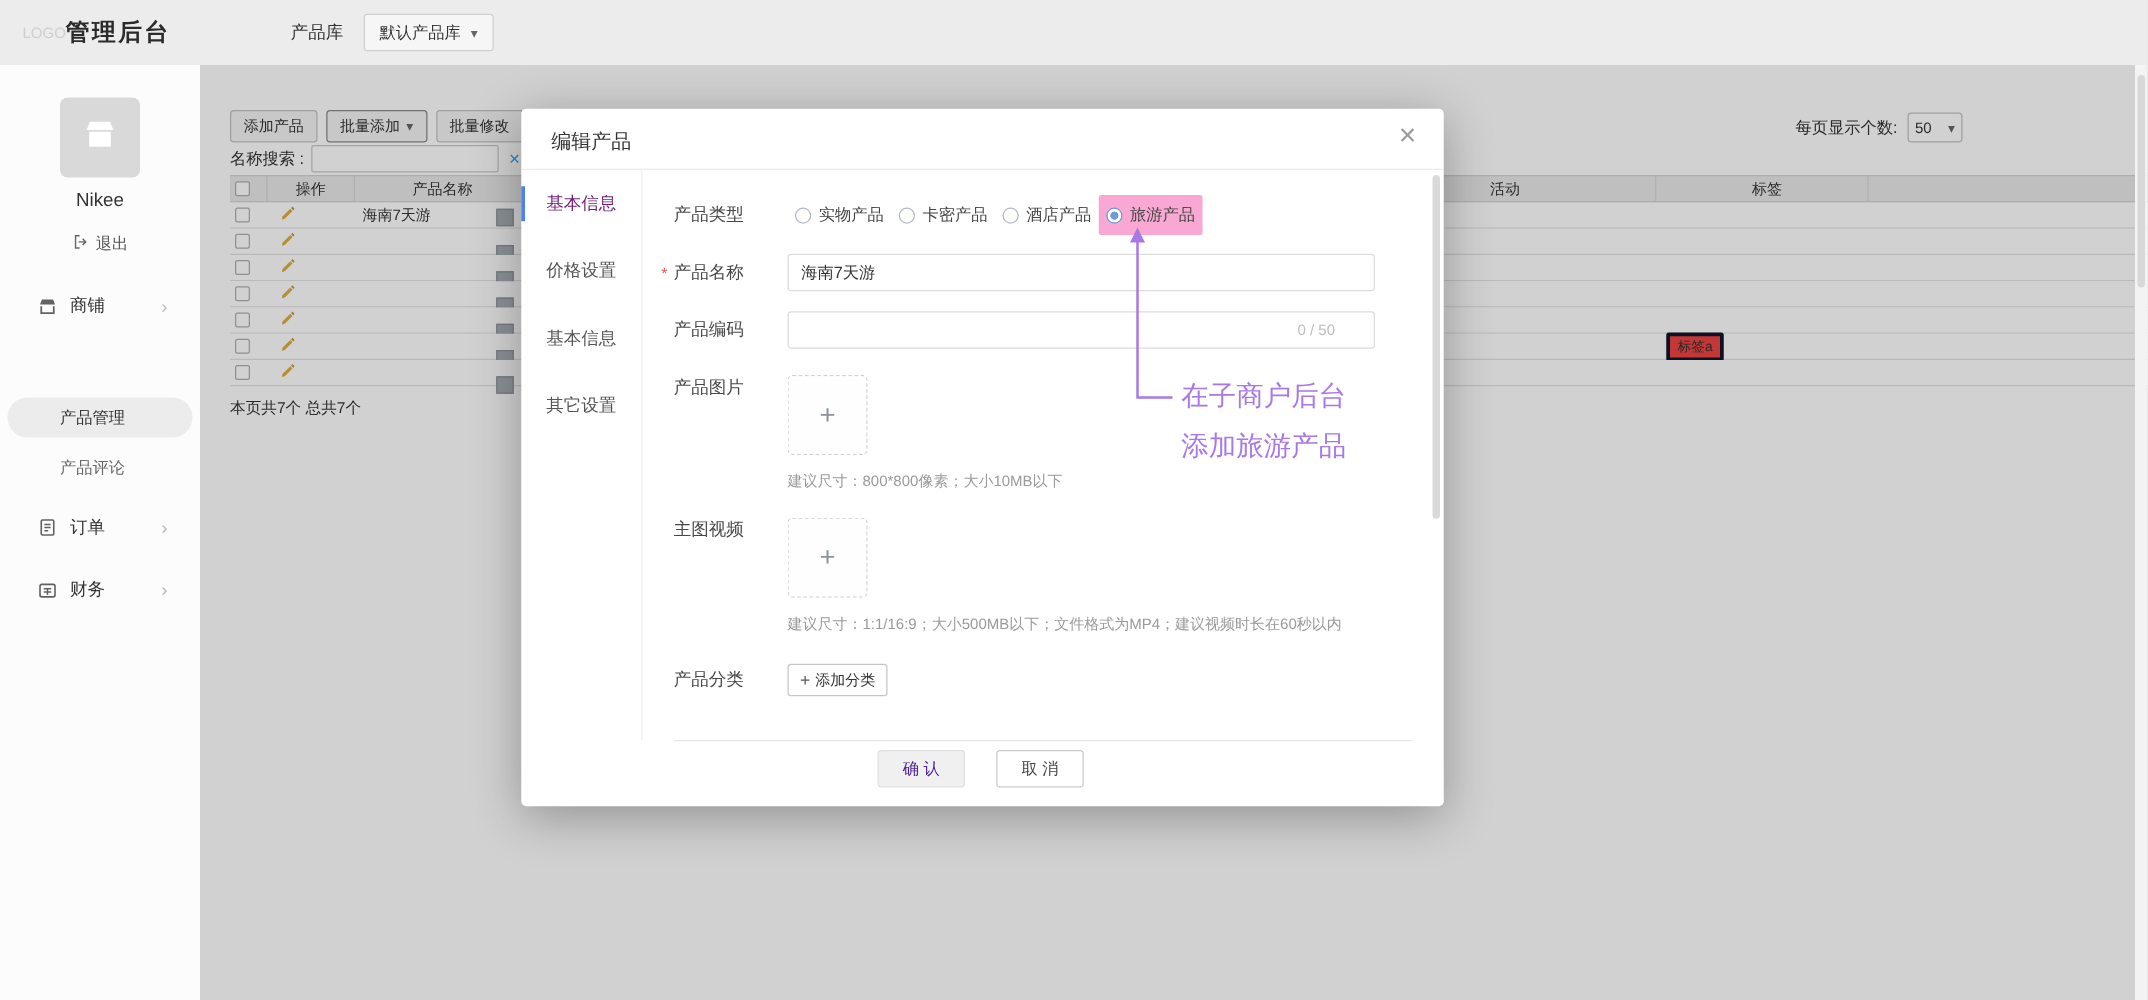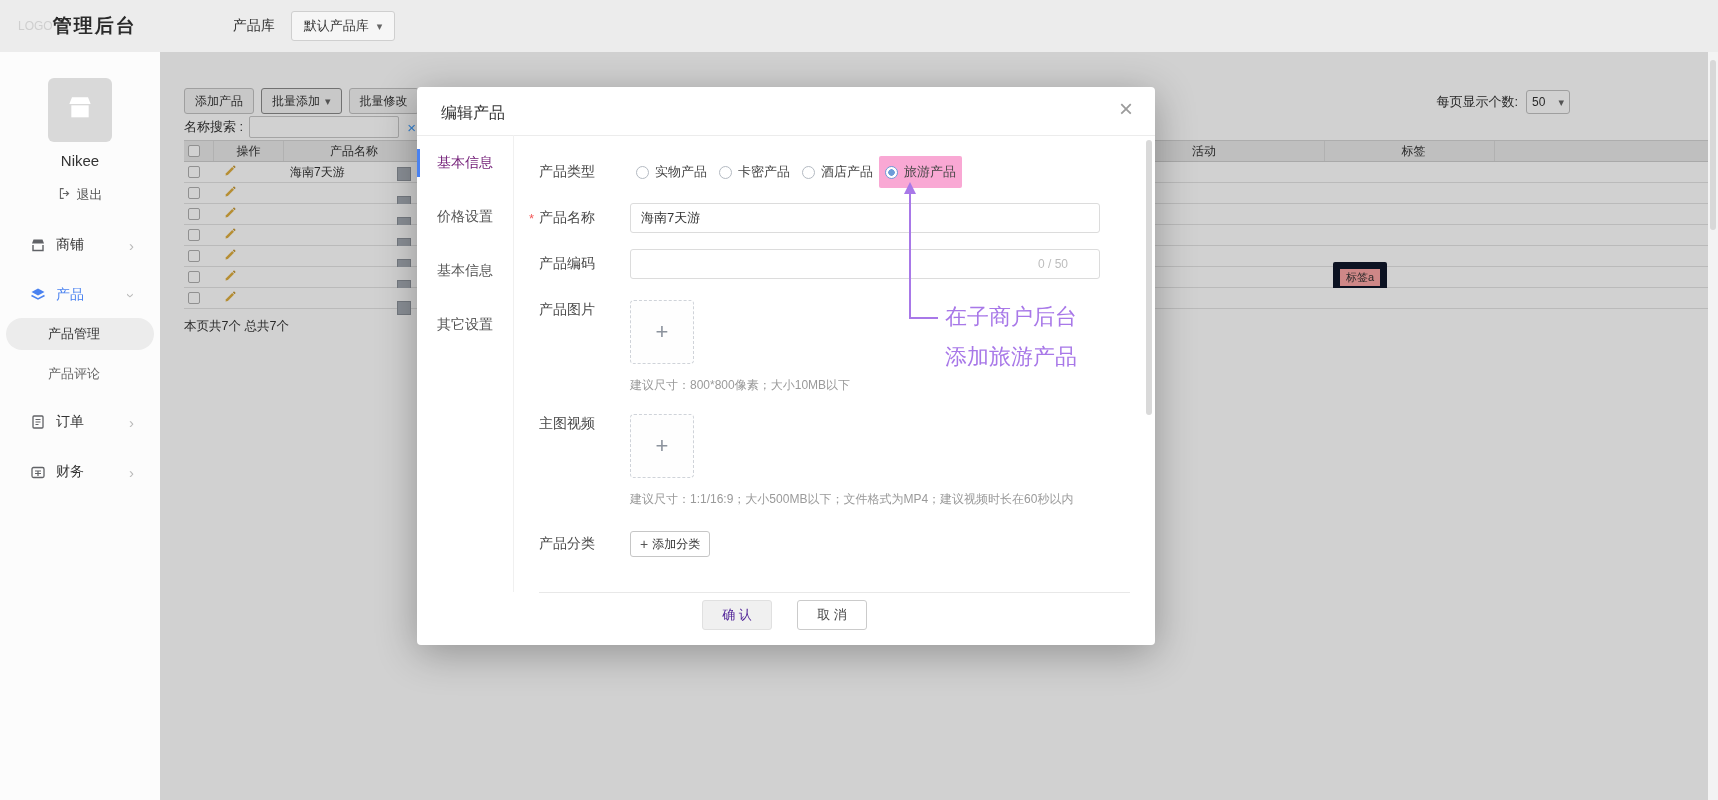--- a/index.html
+++ b/index.html
@@ -47,21 +47,21 @@
   .c-op { width:70px; padding-left:10px; display:flex; align-items:center; border-right:1px solid transparent; }
   .c-name { width:800px; padding-left:6px; position:relative; display:flex; align-items:center; }
   .c-act { width:241px; text-align:center; }
   .c-tag { width:170px; padding-left:8px; }
   .thead .c-op { justify-content:center; padding-left:0; }
   .thead > div { border-right:1px solid #d8d8d8; height:100%; display:flex; align-items:center; justify-content:center; }
   .thead .h-name { justify-content:flex-start; padding-left:46px; }
   .thead .c-cb { justify-content:flex-start; padding-left:4px; }
   .checkbox { width:12px; height:12px; background:#fff; border:1px solid #b0b0b0; border-radius:2px; cursor:pointer; }
   .thumb { position:absolute; left:113px; top:3px; width:14px; height:14px; background:#a9afb8; border:1px solid #8f959e; }
-  .tag-chip { display:inline-block; background:#fca5a5; border:7px solid #0f172a; border-radius:2px; font-size:11px; padding:1px 6px; color:#333;text-align:center; }
+  .tag-chip { display:inline-block; background:#ef4444; border:3px solid #0f172a; border-radius:2px; font-size:11px; padding:1px 6px; color:#333;text-align:center; }
   .summary { position:absolute; top:266px; left:24px; font-size:12.5px; color:#333; }
   
   .overlay { position:absolute; top:52px; left:160px; right:0; bottom:0; background:rgba(0,0,0,0.18); z-index:10; }
   .modal { position:absolute; left:417px; top:87px; width:738px; height:558px; background:#fff; border-radius:4px; box-shadow:0 8px 40px rgba(0,0,0,0.3); z-index:20; }
   .modal-title { position:absolute; top:16px; left:24px; font-size:16px; color:#333; }
   .modal-close { position:absolute; top:10px; right:22px; font-size:24px; font-weight:300; color:#9b9b9b; cursor:pointer; line-height:1; }
   .modal-hline { position:absolute; top:48px; left:0; right:0; height:1px; background:#ececec; }
   .tabs-sep { position:absolute; left:96px; top:48px; height:457px; width:1px; background:#f0f0f0; }
   .vtab { position:absolute; left:0; width:96px; height:40px; display:flex; align-items:center; padding-left:20px; font-size:14px; color:#555; cursor:pointer; }
   .vtab.active { color:#701a75; }
@@ -130,30 +130,20 @@
     <span class="mi-icon">
       <svg width="16" height="16" viewBox="0 0 16 16">
           <path d="M2 6.5 L3.5 2.5 H12.5 L14 6.5 Z" fill="#606266"></path>
           <path d="M3 8 V13.5 H13 V8" fill="none" stroke="#606266" stroke-width="1.4"></path>
         </svg>
     </span>
     <span>商铺</span>
     <span class="chev">›</span>
   </div>
 
-  <div class="menu-item active" style="top:223px">
-    <span class="mi-icon">
-      <svg width="16" height="16" viewBox="0 0 16 16">
-          <path d="M8 1.5 L14.5 5 L8 8.5 L1.5 5 Z" fill="#4a82f0"></path>
-          <path d="M1.5 8.5 L8 12 L14.5 8.5" fill="none" stroke="#4a82f0" stroke-width="1.5"></path>
-        </svg>
-    </span>
-    <span>产品</span>
-    <span class="chev down">›</span>
-  </div>
 
   <div class="submenu-item active" style="top:266px">
     <span>产品管理</span>
   </div>
   <div class="submenu-item" style="top:306px">
     <span>产品评论</span>
   </div>
 
   <div class="menu-item" style="top:350px">
     <span class="mi-icon">

